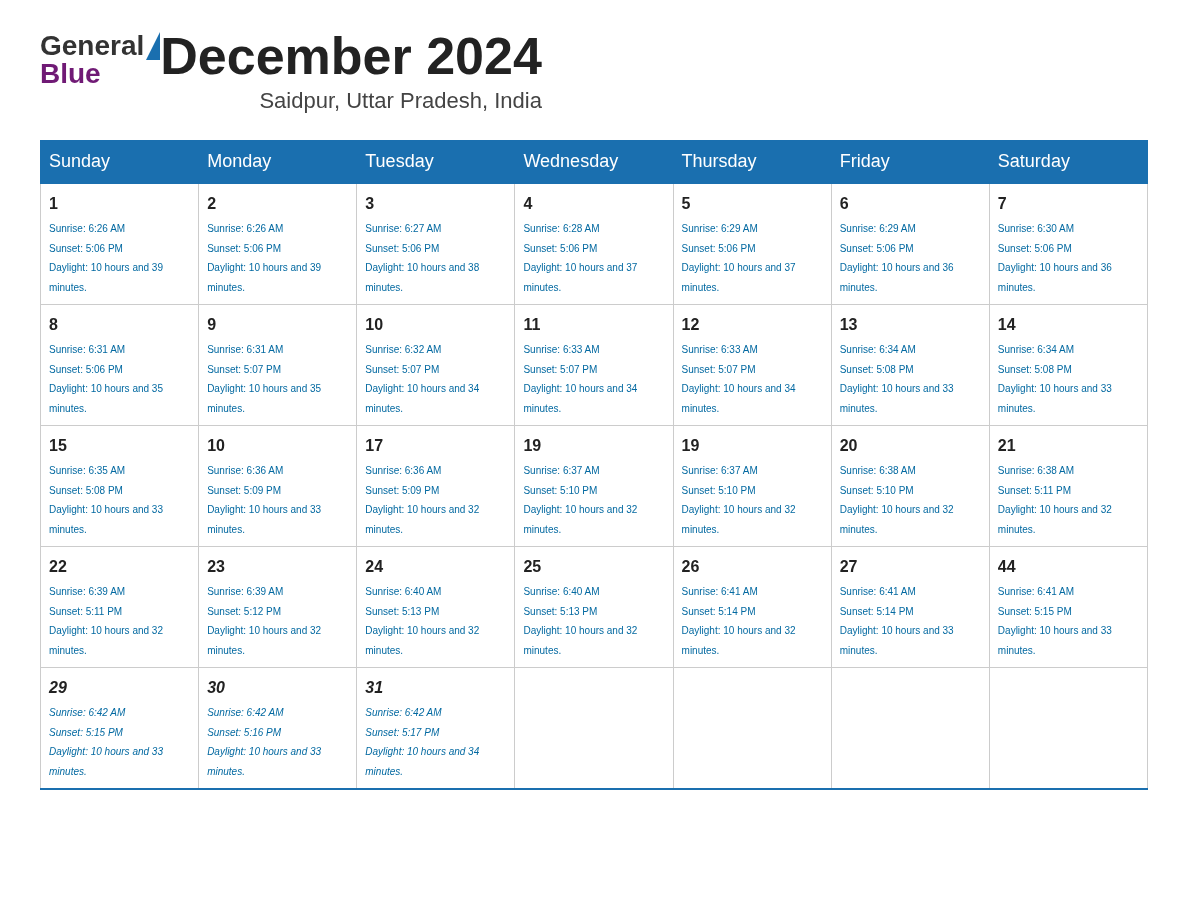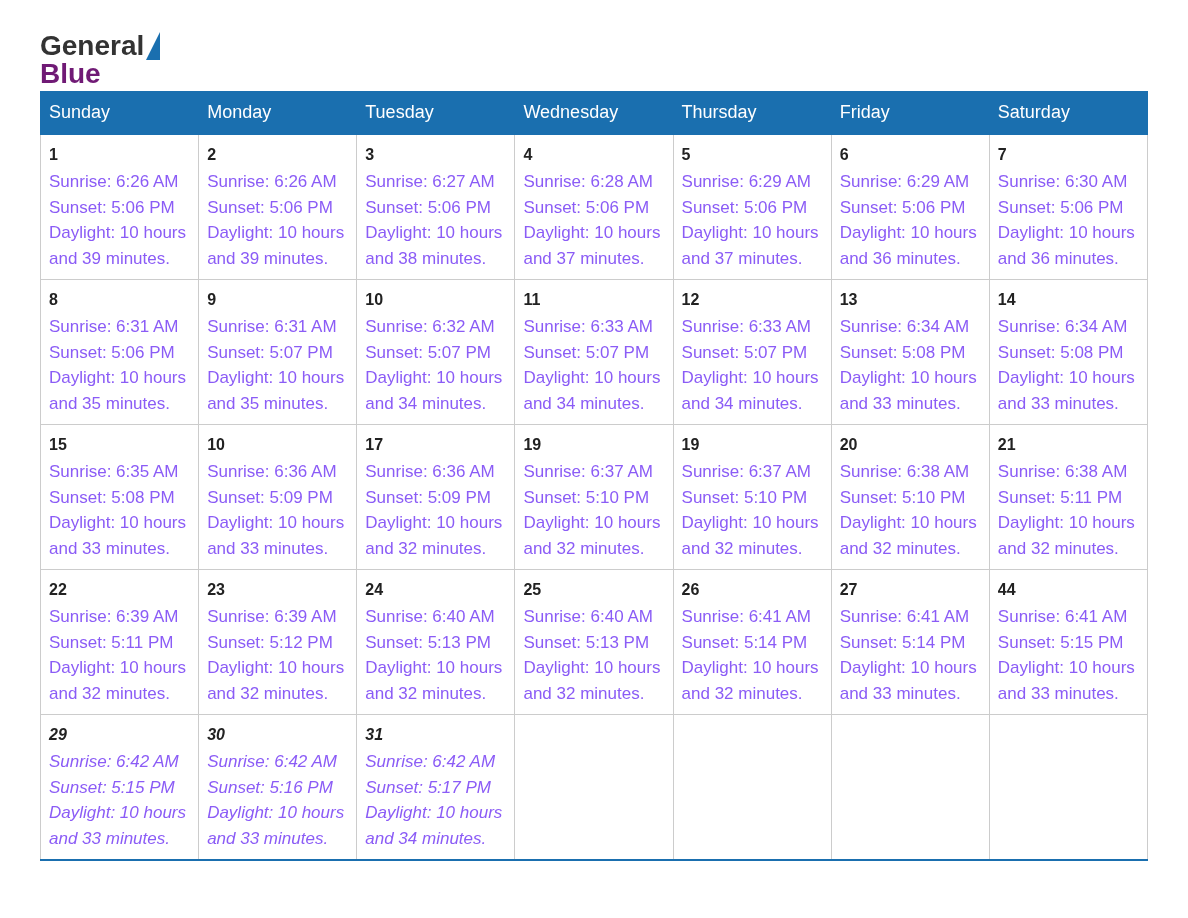--- a/index.html
+++ b/index.html
@@ -53,21 +53,21 @@
       line-height: 1;
     }
     .location-title {
       font-size: 22px;
       color: #444;
       margin-top: 6px;
     }
     .calendar-table {
       width: 100%;
       border-collapse: collapse;
-      margin-top: 1px;
+      margin-top: 26px;
       padding-left: 26px;
     }
     .calendar-table th {
       background-color: #1a6faf;
       color: #fff;
       padding: 10px 8px;
       font-size: 18px;
       font-weight: normal;
       text-align: left;
       border: 1px solid #1a6faf;
@@ -82,22 +82,22 @@
       line-height: 1.5;
     }
     .day-number {
       font-size: 16px;
       font-weight: bold;
       color: #222;
       display: block;
       margin-bottom: 2px;
     }
     .day-info {
-      font-size: 17px;
-      color: #8b5cf6;
+      font-size: 10px;
+      color: #0369a1;
     }
     .empty-cell {
       background: #fff;
     }
     tr:last-child td {
       border-bottom: 2px solid #1a6faf;
       font-style: italic;
     }
     .top-border-row td {
       border-top: 2px solid #1a6faf;
@@ -105,20 +105,24 @@
   </style>
 </head>
 <body>
 
 <div class="header-row">
   <div class="logo">
     <div>
       <span class="logo-text-general">General<span class="logo-triangle"></span></span>
       <span class="logo-blue">Blue</span>
     </div>
+  </div>
+  <div class="title-section">
+    <div class="month-title">December 2024</div>
+    <div class="location-title">Saidpur, Uttar Pradesh, India</div>
   </div>
 </div>
 
 <table class="calendar-table">
   <thead>
     <tr>
     <th>Sunday</th>
         <th>Monday</th>
         <th>Tuesday</th>
         <th>Wednesday</th>

